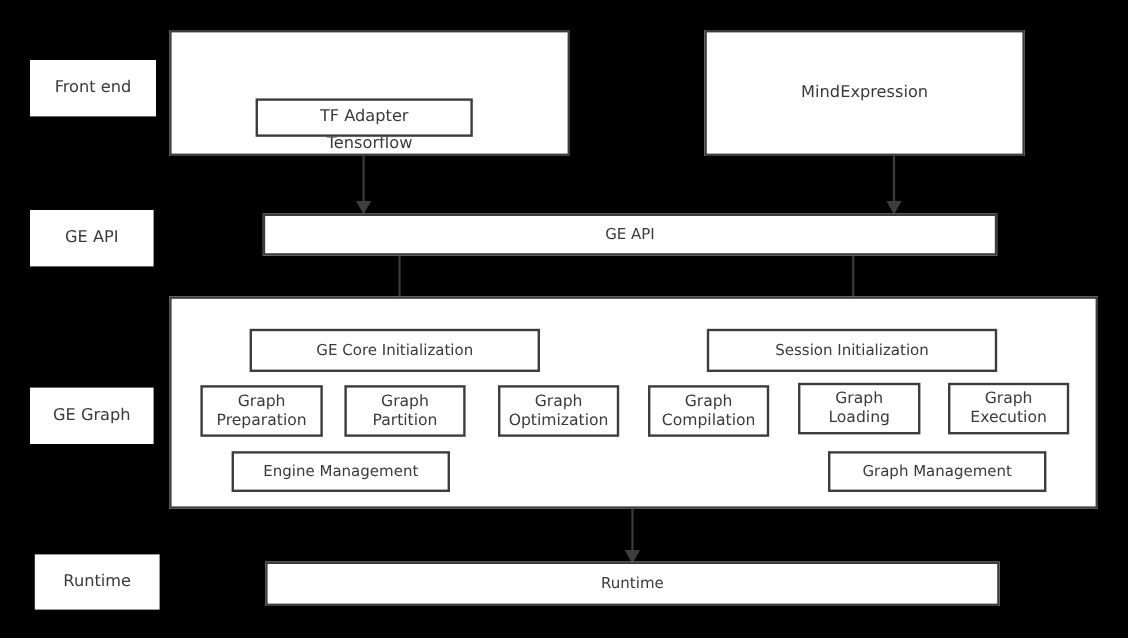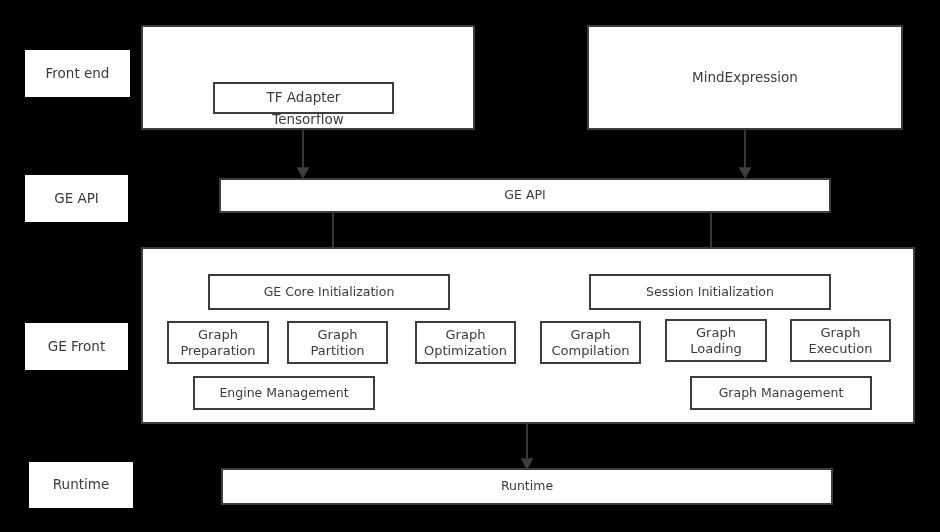--- a/index.html
+++ b/index.html
@@ -72,30 +72,30 @@
 
     <line x1="711" y1="213" x2="711" y2="267" stroke="#3d3d3d" stroke-width="1.8" marker-end="url(#ah)"></line>
 
     <line x1="527" y1="424" x2="527" y2="461" stroke="#3d3d3d" stroke-width="1.8" marker-end="url(#ah)"></line>
   </svg>
 
   <div class="box plain lbl" style="left:25px; top:50px; width:105px; height:47px;">Front end</div>
 
   <div class="box plain lbl" style="left:25px; top:175px; width:103px; height:47px;">GE API</div>
 
-  <div class="box plain lbl" style="left:25px; top:323px; width:103px; height:47px;">GE Front</div>
+  <div class="box plain lbl" style="left:25px; top:323px; width:103px; height:47px;">GE Graph</div>
 
   <div class="box plain lbl" style="left:29px; top:462px; width:104px; height:46px;">Runtime</div>
 
   <div class="box border-med" style="left:141px; top:25px; width:334px; height:105px; align-items:flex-end; padding-top:28px;">
     <span class="lbl">Tensorflow</span>
   </div>
   <div class="box border-med lbl" style="left:213px; top:82px; width:181px; height:32px;">TF Adapter</div>
 
-  <div class="box border-med lbl" style="left:587px; top:25px; width:316px; height:105px;">MindExpression</div>
+  <div class="box border-med lbl" style="left:587px; top:25px; width:267px; height:105px;">MindExpression</div>
 
   <div class="box border-med lbl-sm" style="left:219px; top:178px; width:612px; height:35px;">GE API</div>
 
   <div class="box border-med" style="left:141px; top:247px; width:774px; height:177px;"></div>
 
   <div class="box border-med lbl-sm" style="left:208px; top:274px; width:242px; height:36px;">GE Core Initialization</div>
   <div class="box border-med lbl-sm" style="left:589px; top:274px; width:242px; height:36px;">Session Initialization</div>
 
   <div class="box border-med lbl-xs" style="left:167px; top:321px; width:102px; height:43px;">Graph
 Preparation</div>

